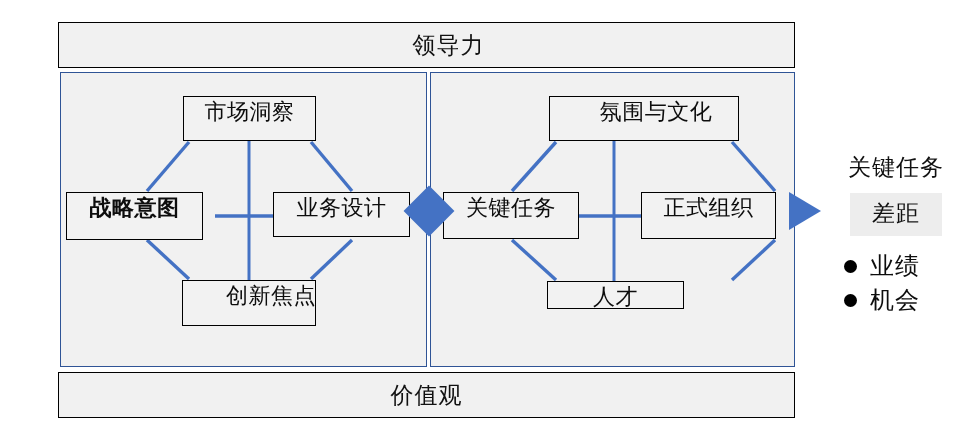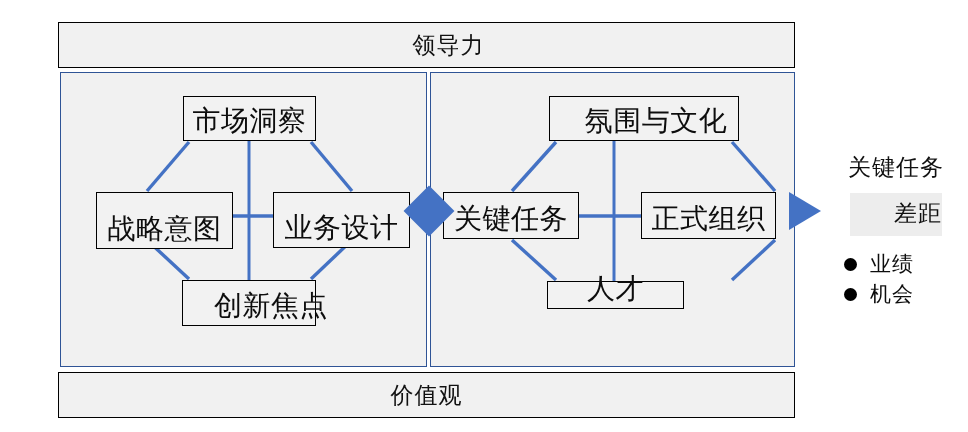--- a/index.html
+++ b/index.html
@@ -61,32 +61,32 @@
     pointer-events: none;
   }
 
   
   .node {
     position: absolute;
     background: #f2f2f2;
     border: 1.5px solid #000000;
     box-sizing: border-box;
     display: flex;
-    align-items: flex-end;
+    align-items: flex-start;
     justify-content: center;
-    font-size: 28px;
+    font-size: 22px;
     color: #0d0d0d;
     letter-spacing: 0.5px;
     white-space: nowrap;
   }
 
   
   #node-market-insight   { left: 183px; top: 96px;  width: 133px; height: 45px; }
-  #node-strategic-intent { left: 96px;  top: 192px; width: 137px; height: 57px; }
-  #node-business-design  { left: 273px; top: 192px; width: 137px; height: 56px; }
+  #node-strategic-intent { left: 66px;  top: 192px; width: 137px; height: 48px; font-weight: bold; }
+  #node-business-design  { left: 273px; top: 192px; width: 137px; height: 45px; }
   #node-innovation-focus { left: 182px; top: 280px; width: 134px; height: 46px; padding-left: 44px; }
 
   
   #node-atmosphere-culture { left: 549px; top: 96px;  width: 190px; height: 45px; padding-left: 24px; }
   #node-key-tasks          { left: 443px; top: 192px; width: 136px; height: 47px; }
   #node-formal-org         { left: 641px; top: 192px; width: 135px; height: 47px; }
   #node-talent             { left: 547px; top: 281px; width: 137px; height: 28px; }
 
   
   #diamond-connector {
@@ -122,41 +122,41 @@
     color: #111111;
     text-align: center;
     letter-spacing: 1px;
     margin-bottom: 10px;
   }
   #gap-box {
     background: #ededed;
     width: 92px;
     margin: 0 auto 14px auto;
     padding: 5px 0 7px 0;
-    text-align: right;
+    text-align: center;
     font-size: 23px;
     color: #111111;
     letter-spacing: 1px;
   }
   .result-bullet-row {
     display: flex;
     align-items: center;
     margin-left: 18px;
     margin-bottom: 2px;
   }
   .bullet-dot {
     width: 13px;
     height: 13px;
     border-radius: 50%;
     background: #000000;
     margin-right: 13px;
     flex: none;
   }
   .bullet-label {
-    font-size: 21px;
+    font-size: 24px;
     color: #0d0d0d;
     letter-spacing: 1px;
   }
 </style>
 </head>
 <body>
 
 <div id="canvas">
 
   <div class="banner" id="banner-top">

